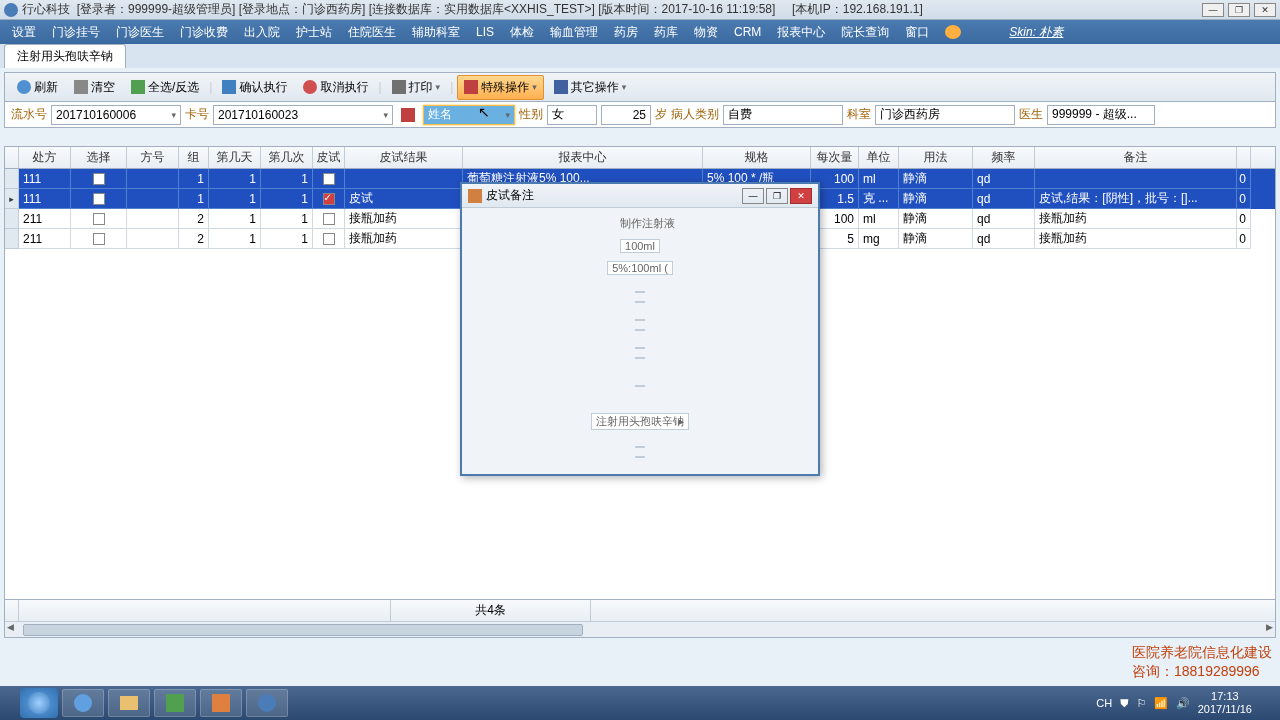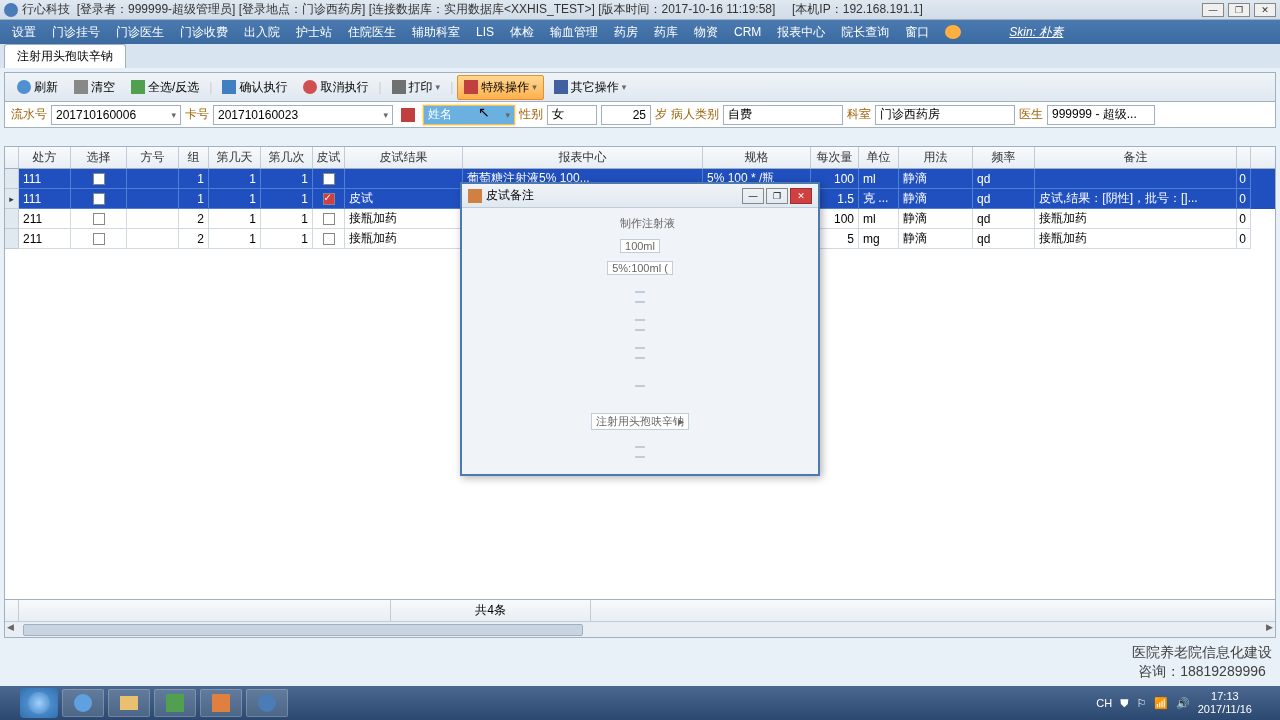--- a/index.html
+++ b/index.html
@@ -41,40 +41,40 @@
 .grow.sel { background: #2050c0; color: #fff; }
 .grow.sel .gc { border-right-color: #5080d0; border-bottom-color: #5080d0; }
 .gc { border-right: 1px solid #d0d8e0; border-bottom: 1px solid #d0d8e0; display: flex; align-items: center; padding: 0 4px; overflow: hidden; white-space: nowrap; }
 .gc.c { justify-content: center; }
 .gc.r { justify-content: flex-end; }
 .cbx { width: 12px; height: 12px; border: 1px solid #888; background: #fff; display: inline-block; }
 .cbx.checked { background: #d04040; position: relative; }
 .cbx.checked::after { content: "✓"; color: #fff; font-size: 10px; position: absolute; top: -2px; left: 0; }
 .row-marker { width: 14px; background: #e0e8f0; border-right: 1px solid #c0cdd8; border-bottom: 1px solid #c0cdd8; display: flex; align-items: center; justify-content: center; font-size: 9px; color: #333; }
 .grid-empty { height: 350px; background: #fff; }
-.grid-footer { height: 22px; background: linear-gradient(#f8fafc, #e8eef4); border-top: 1px solid #a0b0c0; display: flex; font-family: Liberation Mono, monospace; }
+.grid-footer { height: 22px; background: linear-gradient(#f8fafc, #e8eef4); border-top: 1px solid #a0b0c0; display: flex; }
 .grid-footer .fcell { border-right: 1px solid #c0cdd8; display: flex; align-items: center; justify-content: center; }
 .hscroll { height: 16px; background: #e8eef4; border-top: 1px solid #c0cdd8; position: relative; }
 .hscroll::before { content: "◀"; position: absolute; left: 2px; font-size: 9px; color: #666; }
 .hscroll::after { content: "▶"; position: absolute; right: 2px; font-size: 9px; color: #666; }
 .hscroll .thumb { position: absolute; left: 18px; width: 560px; height: 12px; top: 2px; background: #c8d4e0; border: 1px solid #a0b0c0; border-radius: 2px; }
 .dialog { position: absolute; left: 460px; top: 182px; width: 360px; background: #f0f4f8; border: 2px solid #4a7ab0; box-shadow: 2px 2px 8px rgba(0,0,0,0.3); }
 .dialog-title { height: 24px; background: linear-gradient(#f0f4f8, #e0e8f0); display: flex; align-items: center; padding: 0 6px; border-bottom: 1px solid #c0cdd8; }
 .dialog-title .dicon { width: 14px; height: 14px; background: #d08040; margin-right: 4px; }
 .dialog-controls { margin-left: auto; display: flex; gap: 2px; }
 .dialog-controls span { width: 22px; height: 16px; border: 1px solid #888; display: flex; align-items: center; justify-content: center; font-size: 9px; cursor: pointer; }
 .dialog-controls .close { background: #d04040; color: #fff; border-color: #a03030; }
 .dialog-body { padding: 8px 12px; }
 .drow { display: flex; gap: 8px; margin-bottom: 8px; align-items: center; flex-direction: column; }
 .dlabel { width: 70px; text-align: right; color: #666; font-size: 11px; }
 .dfield { flex: 1; height: 20px; border: 1px solid #c0cdd8; background: #fff; padding: 0 4px; display: flex; align-items: center; font-size: 11px; color: #666; }
 .dfield.sel { background: #a0d8e0; }
 .dfield.combo2 { position: relative; }
 .dfield.combo2::after { content: "▸"; position: absolute; right: 4px; }
-.watermark { position: absolute; right: 8px; bottom: 38px; color: #404040; font-size: 14px; text-align: center; line-height: 1.4; }
+.watermark { position: absolute; right: 8px; bottom: 38px; color: #c2410c; font-size: 14px; text-align: left; line-height: 1.4; }
 .taskbar { position: absolute; bottom: 0; left: 0; right: 0; height: 34px; background: linear-gradient(#4a6890, #2a4870); display: flex; align-items: center; padding: 0 20px; }
 .start { width: 38px; height: 30px; background: radial-gradient(#60a0e0, #3070b0); border-radius: 4px; display: flex; align-items: center; justify-content: center; }
 .start-orb { width: 22px; height: 22px; background: radial-gradient(#a0d0ff, #4080c0); border-radius: 50%; }
 .task-ico { width: 42px; height: 28px; margin-left: 4px; background: rgba(255,255,255,0.15); border: 1px solid rgba(255,255,255,0.2); border-radius: 2px; display: flex; align-items: center; justify-content: center; }
 .tray { margin-left: auto; display: flex; align-items: center; gap: 8px; color: #fff; font-size: 11px; padding-right: 8px; }
 .tray .clock { text-align: center; line-height: 1.2; }
 .cursor { position: absolute; left: 478px; top: 104px; font-size: 14px; color: #000; pointer-events: none; z-index: 100; }
 .w-rx { width: 52px; } .w-sel { width: 56px; } .w-fh { width: 52px; } .w-grp { width: 30px; }
 .w-d { width: 52px; } .w-t { width: 52px; } .w-ps { width: 32px; } .w-psr { width: 118px; }
 .w-item { width: 240px; } .w-spec { width: 108px; } .w-dose { width: 48px; } .w-unit { width: 40px; }

